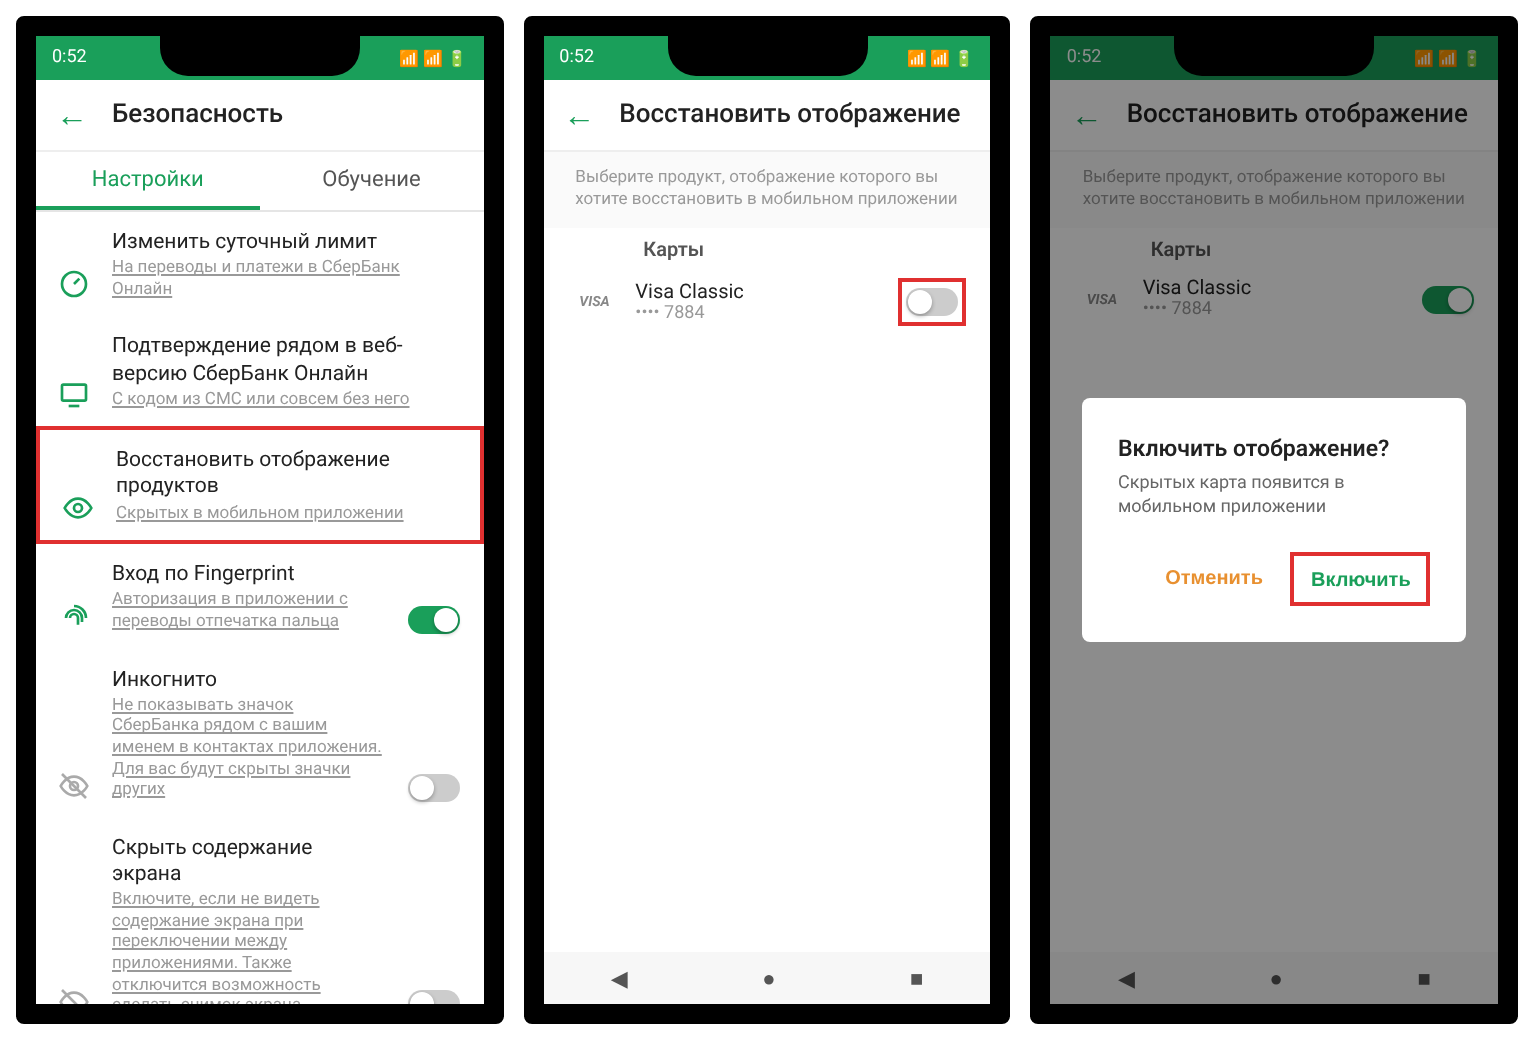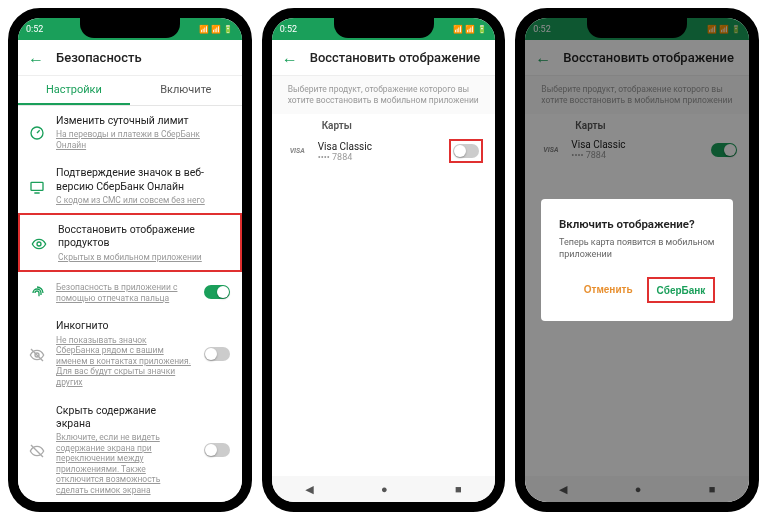--- a/index.html
+++ b/index.html
@@ -9,21 +9,21 @@
     width: 767px;
     height: 520px;
     display: flex;
     gap: 10px;
     padding: 8px;
   }
   .phone {
     flex: 1;
     position: relative;
     border: 10px solid #000;
-    border-radius: 32px;
+    border-radius: 4px;
     background: #fff;
     overflow: hidden;
     display: flex;
     flex-direction: column;
   }
   .notch {
     position: absolute;
     top: 0; left: 50%; transform: translateX(-50%);
     width: 100px; height: 20px;
     background: #000;
@@ -73,21 +73,21 @@
   .content {
     flex: 1;
     overflow: hidden;
     background: #fff;
     font-size: 10px;
   }
   .row {
     display: flex;
     padding: 8px 10px;
     gap: 10px;
-    align-items: center;
+    align-items: flex-end;
   }
   .row .icon-col { width: 18px; display:flex; justify-content:center; padding-top:2px; }
   .row .text-col { flex: 1; }
   .row .ctrl-col { width: 30px; display:flex; align-items:center; justify-content:center; }
   .primary-txt { font-size: 10.5px; color: #222; line-height: 1.25; }
   .secondary-txt { font-size: 8.5px; color: #999; line-height: 1.25; margin-top: 2px; text-decoration: underline; }
   .icon {
     width: 16px; height: 16px; display:inline-flex; align-items:center; justify-content:center;
     color: #1a9f5a;
   }
@@ -159,21 +159,21 @@
   <div class="status-bar">
     <span>0:52</span>
     <span class="status-right">📶 📶 🔋</span>
   </div>
   <div class="app-bar">
     <span class="back-arrow">←</span>
     <span class="title">Безопасность</span>
   </div>
   <div class="tabs">
     <div class="tab active">Настройки</div>
-    <div class="tab">Включите</div>
+    <div class="tab">Обучение</div>
   </div>
   <div class="content">
     <div class="row">
       <div class="icon-col">
           <span class="icon">
             <svg width="16" height="16" viewBox="0 0 24 24" fill="none" stroke="currentColor" stroke-width="2">
               <circle cx="12" cy="12" r="9"></circle>
               <path d="M12 12l4-4"></path>
             </svg>
           </span>
@@ -186,21 +186,21 @@
     <div class="row">
       <div class="icon-col">
           <span class="icon">
             <svg width="16" height="16" viewBox="0 0 24 24" fill="none" stroke="currentColor" stroke-width="2">
               <rect x="3" y="5" width="18" height="12" rx="1"></rect>
               <path d="M8 21h8"></path>
             </svg>
           </span>
         </div>
       <div class="text-col">
-        <div class="primary-txt">Подтверждение значок в веб-версию СберБанк Онлайн</div>
+        <div class="primary-txt">Подтверждение рядом в веб-версию СберБанк Онлайн</div>
         <div class="secondary-txt">С кодом из СМС или совсем без него</div>
       </div>
     </div>
     <div class="row highlight-red">
       <div class="icon-col">
           <span class="icon">
             <svg width="16" height="16" viewBox="0 0 24 24" fill="none" stroke="currentColor" stroke-width="2">
               <path d="M2 12s3.5-7 10-7 10 7 10 7-3.5 7-10 7S2 12 2 12z"></path>
               <circle cx="12" cy="12" r="3"></circle>
             </svg>
@@ -215,21 +215,22 @@
       <div class="icon-col">
           <span class="icon">
             <svg width="16" height="16" viewBox="0 0 24 24" fill="none" stroke="currentColor" stroke-width="2">
               <path d="M12 3a9 9 0 019 9"></path>
               <path d="M6 12a6 6 0 0112 0v3"></path>
               <path d="M9 12a3 3 0 016 0v5"></path>
             </svg>
           </span>
         </div>
       <div class="text-col">
-        <div class="secondary-txt">Безопасность в приложении с помощью отпечатка пальца</div>
+        <div class="primary-txt">Вход по Fingerprint</div>
+        <div class="secondary-txt">Авторизация в приложении с переводы отпечатка пальца</div>
       </div>
       <div class="ctrl-col">
           <div class="toggle on"></div>
         </div>
     </div>
     <div class="row">
       <div class="icon-col">
           <span class="icon gray">
             <svg width="16" height="16" viewBox="0 0 24 24" fill="none" stroke="currentColor" stroke-width="2">
               <path d="M2 12s3.5-7 10-7 10 7 10 7-3.5 7-10 7S2 12 2 12z"></path>
@@ -321,23 +322,23 @@
       </div>
     </div>
     <div class="navbar">
       <span>◀</span>
       <span>●</span>
       <span>■</span>
     </div>
     <div class="overlay">
       <div class="dialog">
         <div class="dialog-title">Включить отображение?</div>
-        <div class="dialog-msg">Теперь карта появится в мобильном приложении</div>
+        <div class="dialog-msg">Скрытых карта появится в мобильном приложении</div>
         <div class="dialog-actions">
           <button class="dlg-btn cancel">Отменить</button>
           <span class="dlg-confirm-box">
-            <button class="dlg-btn confirm">СберБанк</button>
+            <button class="dlg-btn confirm">Включить</button>
           </span>
         </div>
       </div>
     </div>
   </div>
 </div>
 
 </body></html>

